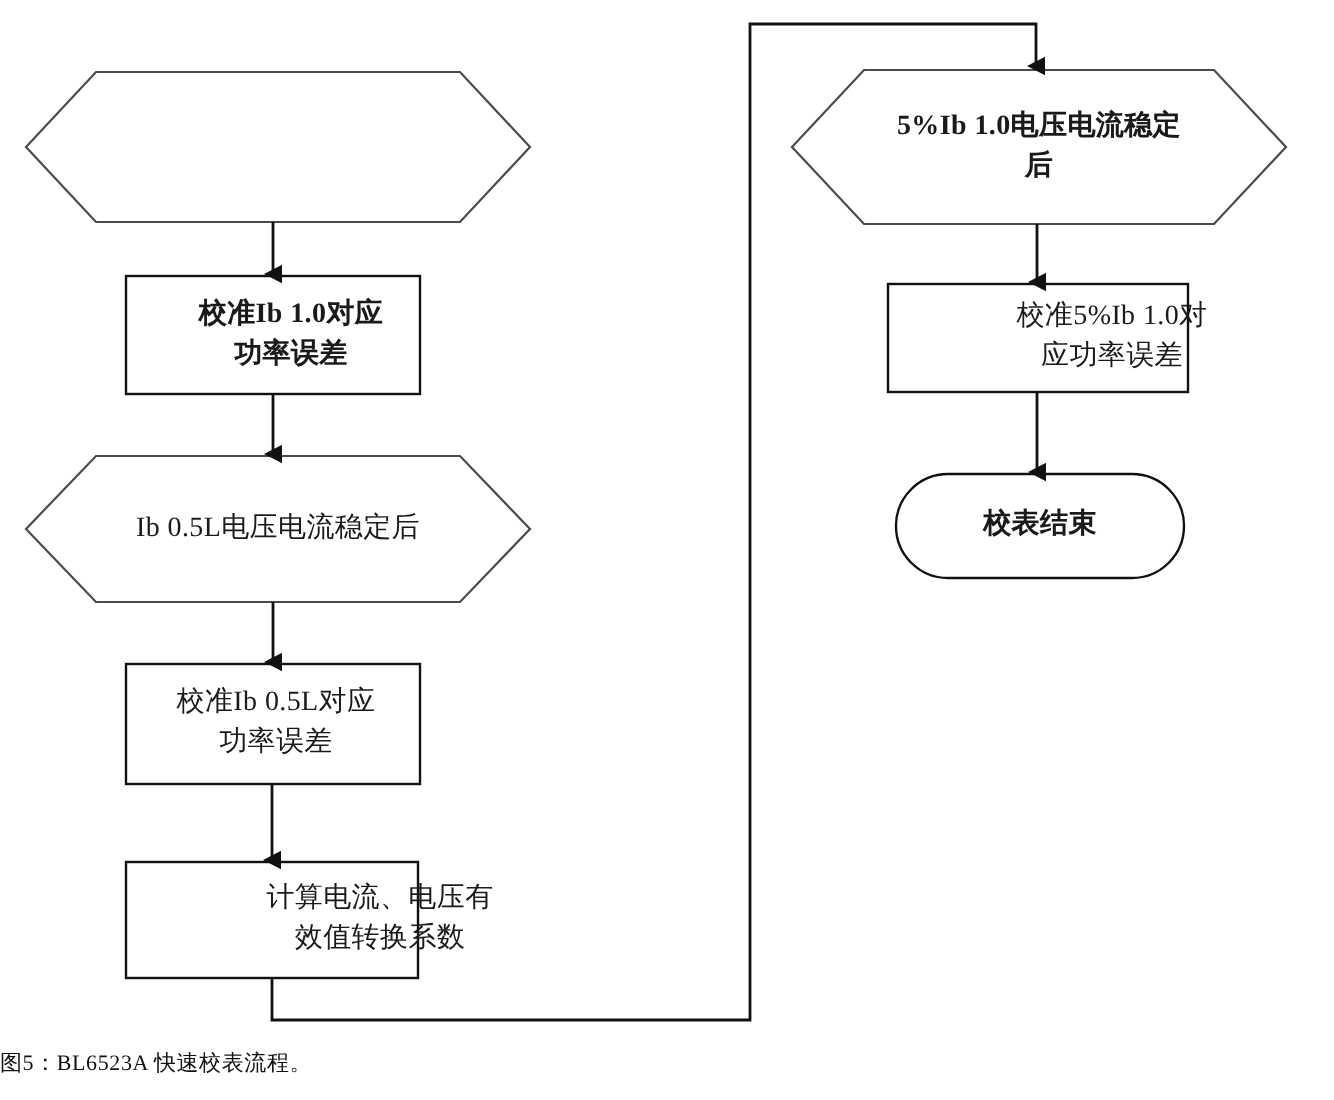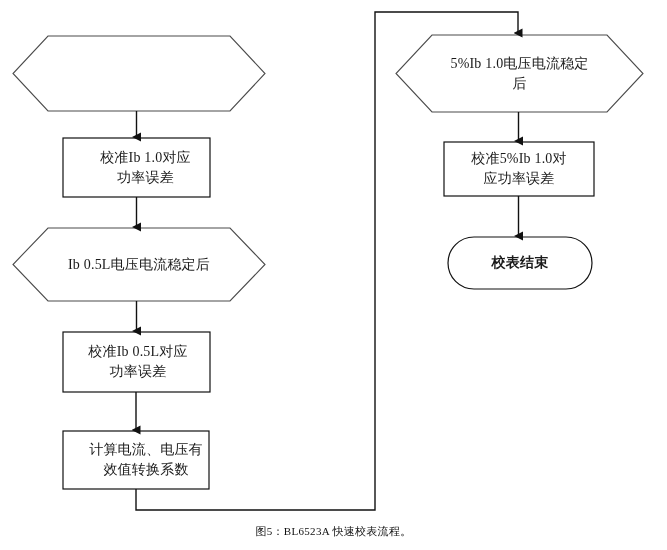--- a/index.html
+++ b/index.html
@@ -40,21 +40,20 @@
     line-height: 20px;
     letter-spacing: 0.2px;
     white-space: pre-wrap;
     pointer-events: none;
   }
   .caption {
     position: absolute;
     left: 0;
     top: 524px;
     width: 667px;
-    text-align: center;
     font-family: "Liberation Serif", serif;
     font-size: 11px;
     color: #111111;
     letter-spacing: 0.3px;
   }
 </style>
 </head>
 <body>
 
 <div id="flow-root">
@@ -91,34 +90,34 @@
     <line x1="136" y1="392" x2="136" y2="430" stroke="#111111" stroke-width="1.4" marker-end="url(#arrowhead)"></line>
 
     <path d="M136,489 L136,510 L375,510 L375,12 L518,12 L518,33" fill="none" stroke="#111111" stroke-width="1.4" marker-end="url(#arrowhead)"></path>
 
     <line x1="518.5" y1="112" x2="518.5" y2="141" stroke="#111111" stroke-width="1.4" marker-end="url(#arrowhead)"></line>
 
     <line x1="518.5" y1="196" x2="518.5" y2="236" stroke="#111111" stroke-width="1.4" marker-end="url(#arrowhead)"></line>
   </svg>
 
 
-  <div class="node-label" style="left:63px; top:138px; width:165px; height:59px;">校准Ib 1.0对应
+  <div class="node-label" style="left:63px; top:138px; width:165px; height:59px;font-weight:bold;">校准Ib 1.0对应
 功率误差</div>
 
   <div class="node-label" style="left:13px; top:228px; width:252px; height:73px;">Ib 0.5L电压电流稳定后</div>
 
   <div class="node-label" style="left:63px; top:332px; width:150px; height:60px;">校准Ib 0.5L对应
 功率误差</div>
 
-  <div class="node-label" style="left:63px; top:431px; width:166px; height:58px;">计算电流、电压有
+  <div class="node-label" style="left:63px; top:431px; width:166px; height:58px;padding-left:44px;">计算电流、电压有
 效值转换系数</div>
 
-  <div class="node-label" style="left:396px; top:35px; width:247px; height:77px;">5%Ib 1.0电压电流稳定
+  <div class="node-label" style="left:396px; top:35px; width:247px; height:77px;font-weight:bold;">5%Ib 1.0电压电流稳定
 后</div>
 
-  <div class="node-label" style="left:444px; top:142px; width:150px; height:54px;">校准5%Ib 1.0对
+  <div class="node-label" style="left:444px; top:142px; width:150px; height:54px;padding-left:37px;">校准5%Ib 1.0对
 应功率误差</div>
 
   <div class="node-label" style="left:448px; top:237px; width:144px; height:52px;font-weight:bold;">校表结束</div>
 
   <div class="caption">图5：BL6523A 快速校表流程。</div>
 
 </div>
 
 </body></html>

